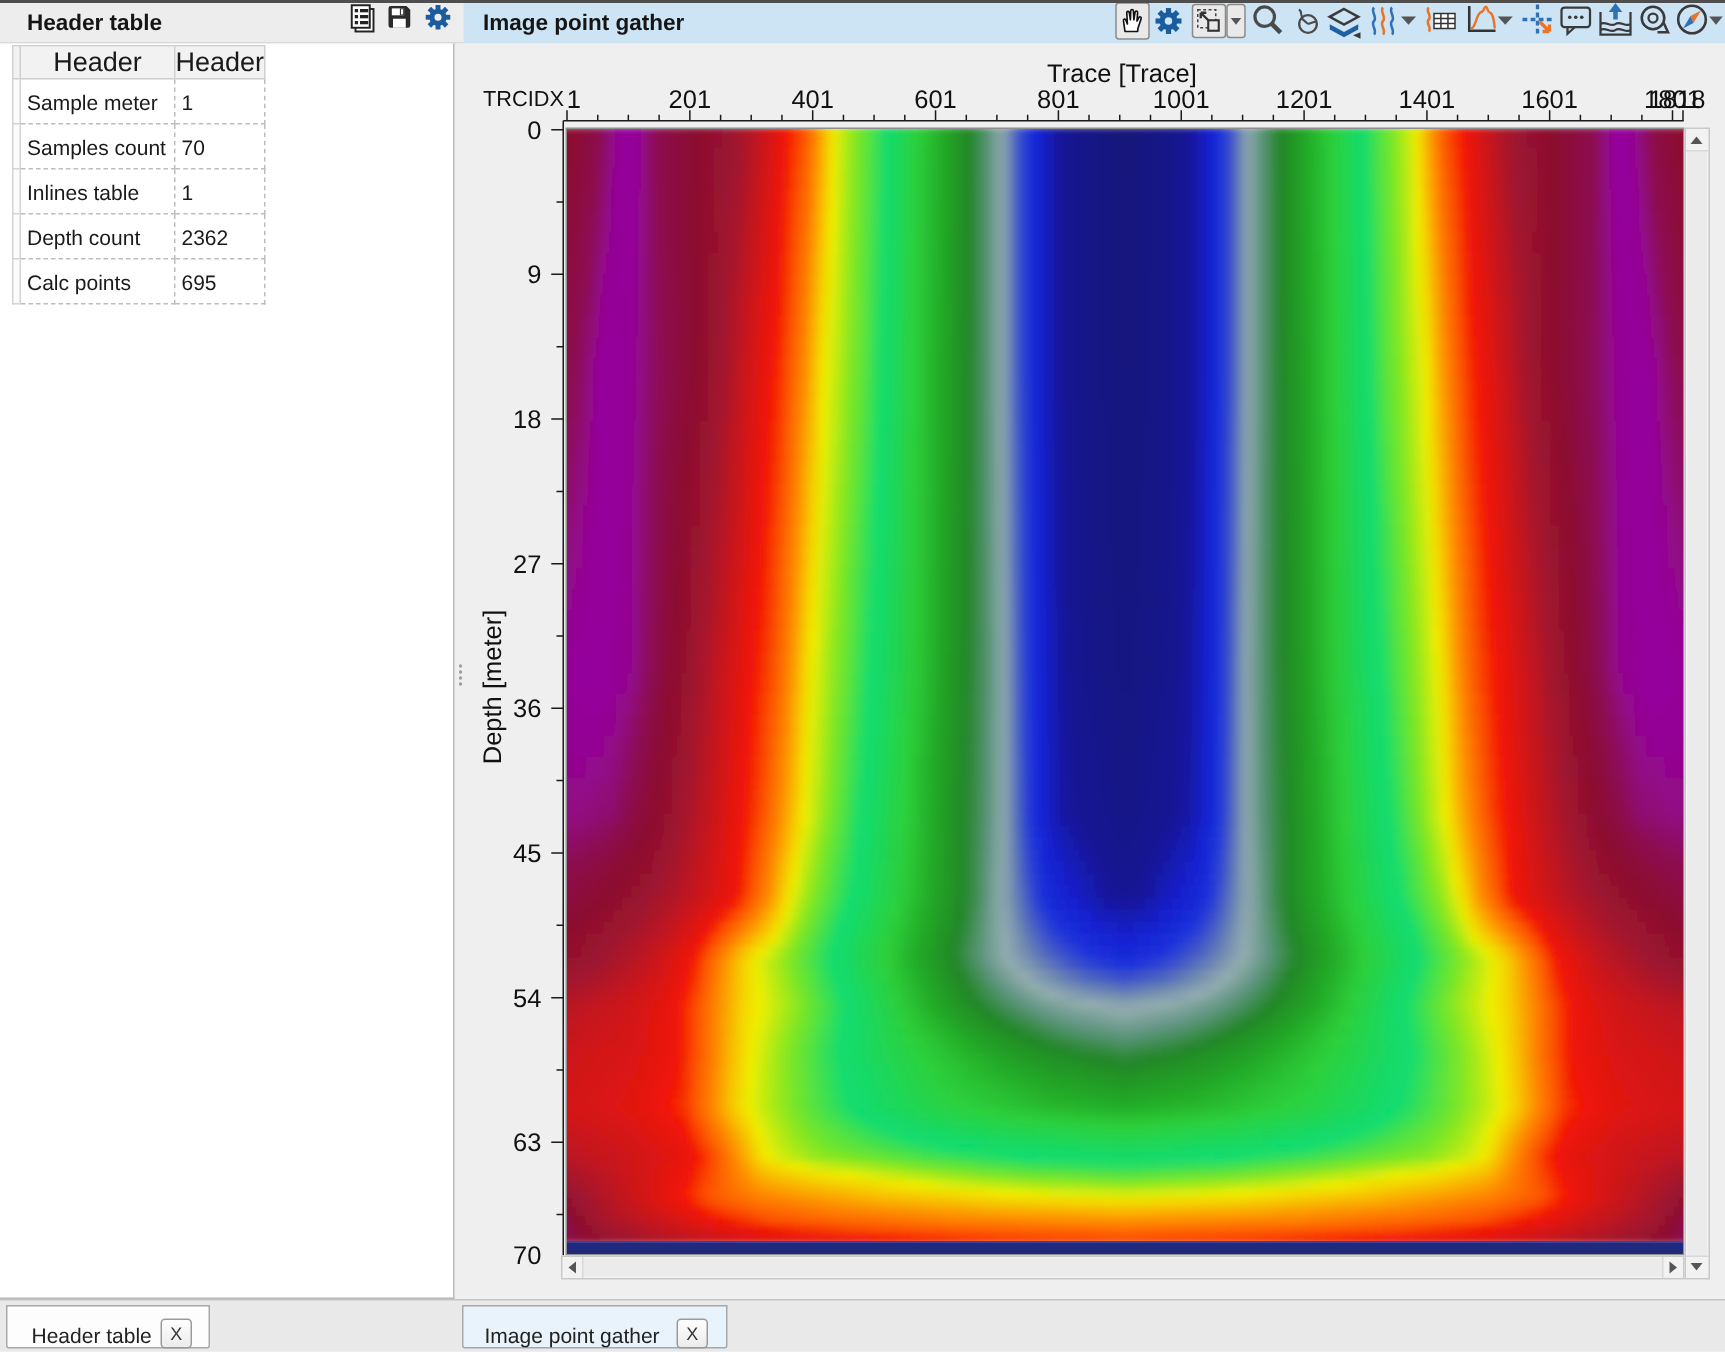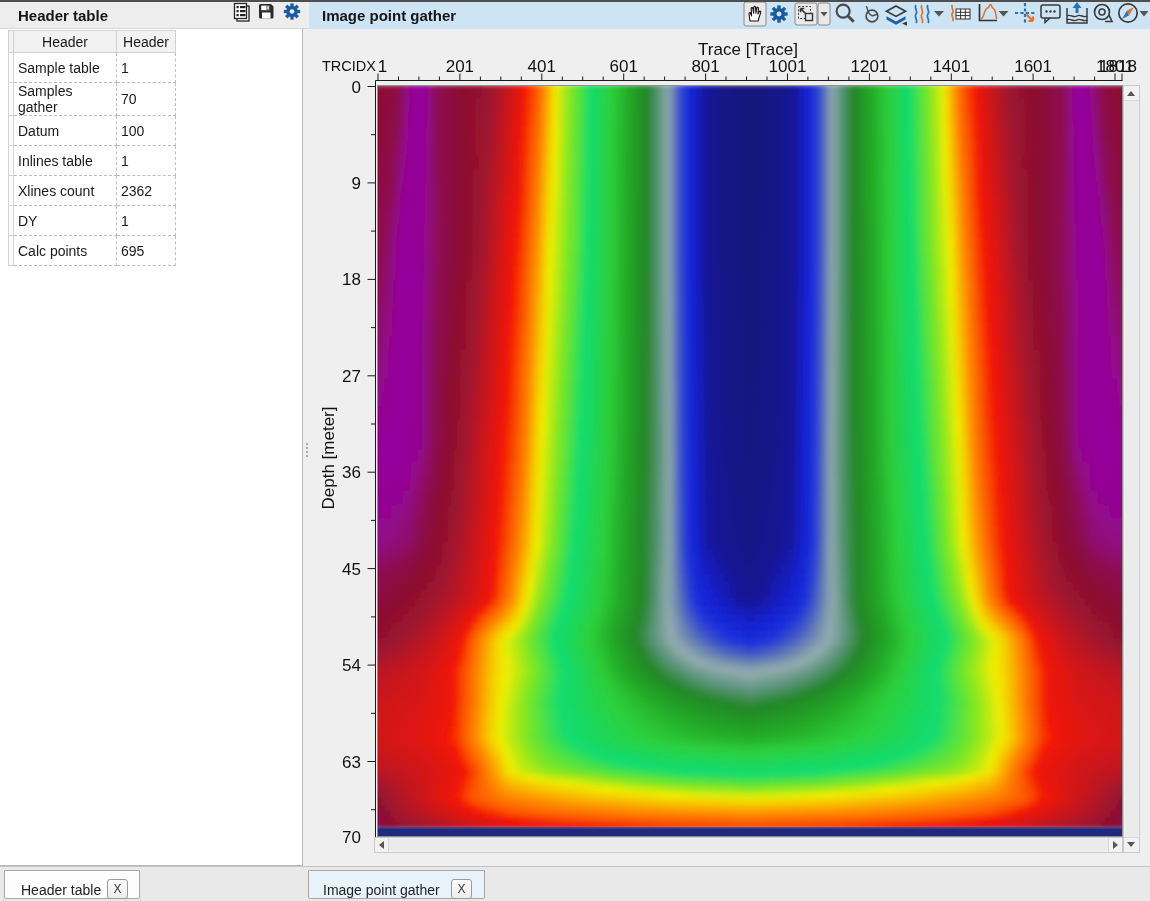--- a/index.html
+++ b/index.html
@@ -4,21 +4,21 @@
 body{width:1150px;height:901px;position:relative;overflow:hidden;background:#efefef;font-family:"Liberation Sans",sans-serif}
 #topline{position:absolute;left:0;top:0;width:1150px;height:2px;background:#4e4e4e;z-index:9}
 #ltitle{position:absolute;left:0;top:2px;width:309px;height:27px;background:#ededed;border-bottom:1px solid #d8d8d8}
 #ltitle span{position:absolute;left:18px;top:5px;font-size:15px;font-weight:bold;color:#151515}
 #rtitle{position:absolute;left:309px;top:2px;width:841px;height:27px;background:#cde4f5}
 #rtitle span{position:absolute;left:13px;top:5px;font-size:15px;font-weight:bold;color:#151515}
 #lpanel{position:absolute;left:0;top:29px;width:303px;height:837px;background:#fff;border-right:1px solid #b8b8b8;border-bottom:1px solid #b8b8b8}
 #tbl{position:absolute;left:8px;top:1px;border-collapse:collapse;font-size:14px;color:#1a1a1a;background:#fff}
 #tbl td{border:1px dashed #bdbdbd;padding:0}
 #tbl td.rh{width:5px;border:1px solid #d4d4d4;background:#fcfcfc;padding:0}
-#tbl tr.hd td{border:1px solid #d0d0d0;background:#f2f2f2;height:22px;font-size:14px;text-align:center}
+#tbl tr.hd td{border:1px solid #d0d0d0;background:#f2f2f2;height:22px;font-size:18px;text-align:center}
 #tbl td.c1{width:103px;height:30px;padding-left:4px}
 #tbl td.c2{width:59px;padding-left:4px}
 #tbl td.c1h{width:103px}
 #tbl td.c2h{width:59px}
 #splitter{position:absolute;left:304px;top:29px;width:5px;height:837px;background:#efefef}
 #rpanel{position:absolute;left:309px;top:29px;width:841px;height:837px;background:#efefef}
 .sb{position:absolute;background:#f2f2f2;border:1px solid #c9c9c9}
 .sbt{position:absolute;background:#ebebeb}
 .arr{width:0;height:0;position:absolute}
 #tabbar{position:absolute;left:0;top:866px;width:1150px;height:35px;background:#e9e9e9;border-top:1px solid #c4c4c4}
@@ -166,47 +166,37 @@
 <div id="lpanel">
     <table id="tbl" cellspacing="0">
       <tbody>
         <tr class="hd">
           <td class="rh"></td>
           <td class="c1h">Header</td>
           <td class="c2h">Header</td>
         </tr>
         <tr>
           <td class="rh"></td>
-          <td class="c1">Sample table</td>
+          <td class="c1">Sample meter</td>
           <td class="c2">1</td>
         </tr>
         <tr>
           <td class="rh"></td>
-          <td class="c1">Samples gather</td>
+          <td class="c1">Samples count</td>
           <td class="c2">70</td>
-        </tr>
-        <tr>
-          <td class="rh"></td>
-          <td class="c1">Datum</td>
-          <td class="c2">100</td>
         </tr>
         <tr>
           <td class="rh"></td>
           <td class="c1">Inlines table</td>
           <td class="c2">1</td>
         </tr>
         <tr>
           <td class="rh"></td>
-          <td class="c1">Xlines count</td>
+          <td class="c1">Depth count</td>
           <td class="c2">2362</td>
-        </tr>
-        <tr>
-          <td class="rh"></td>
-          <td class="c1">DY</td>
-          <td class="c2">1</td>
         </tr>
         <tr>
           <td class="rh"></td>
           <td class="c1">Calc points</td>
           <td class="c2">695</td>
         </tr>
       </tbody>
     </table>
   </div>
 <div id="splitter"></div>

